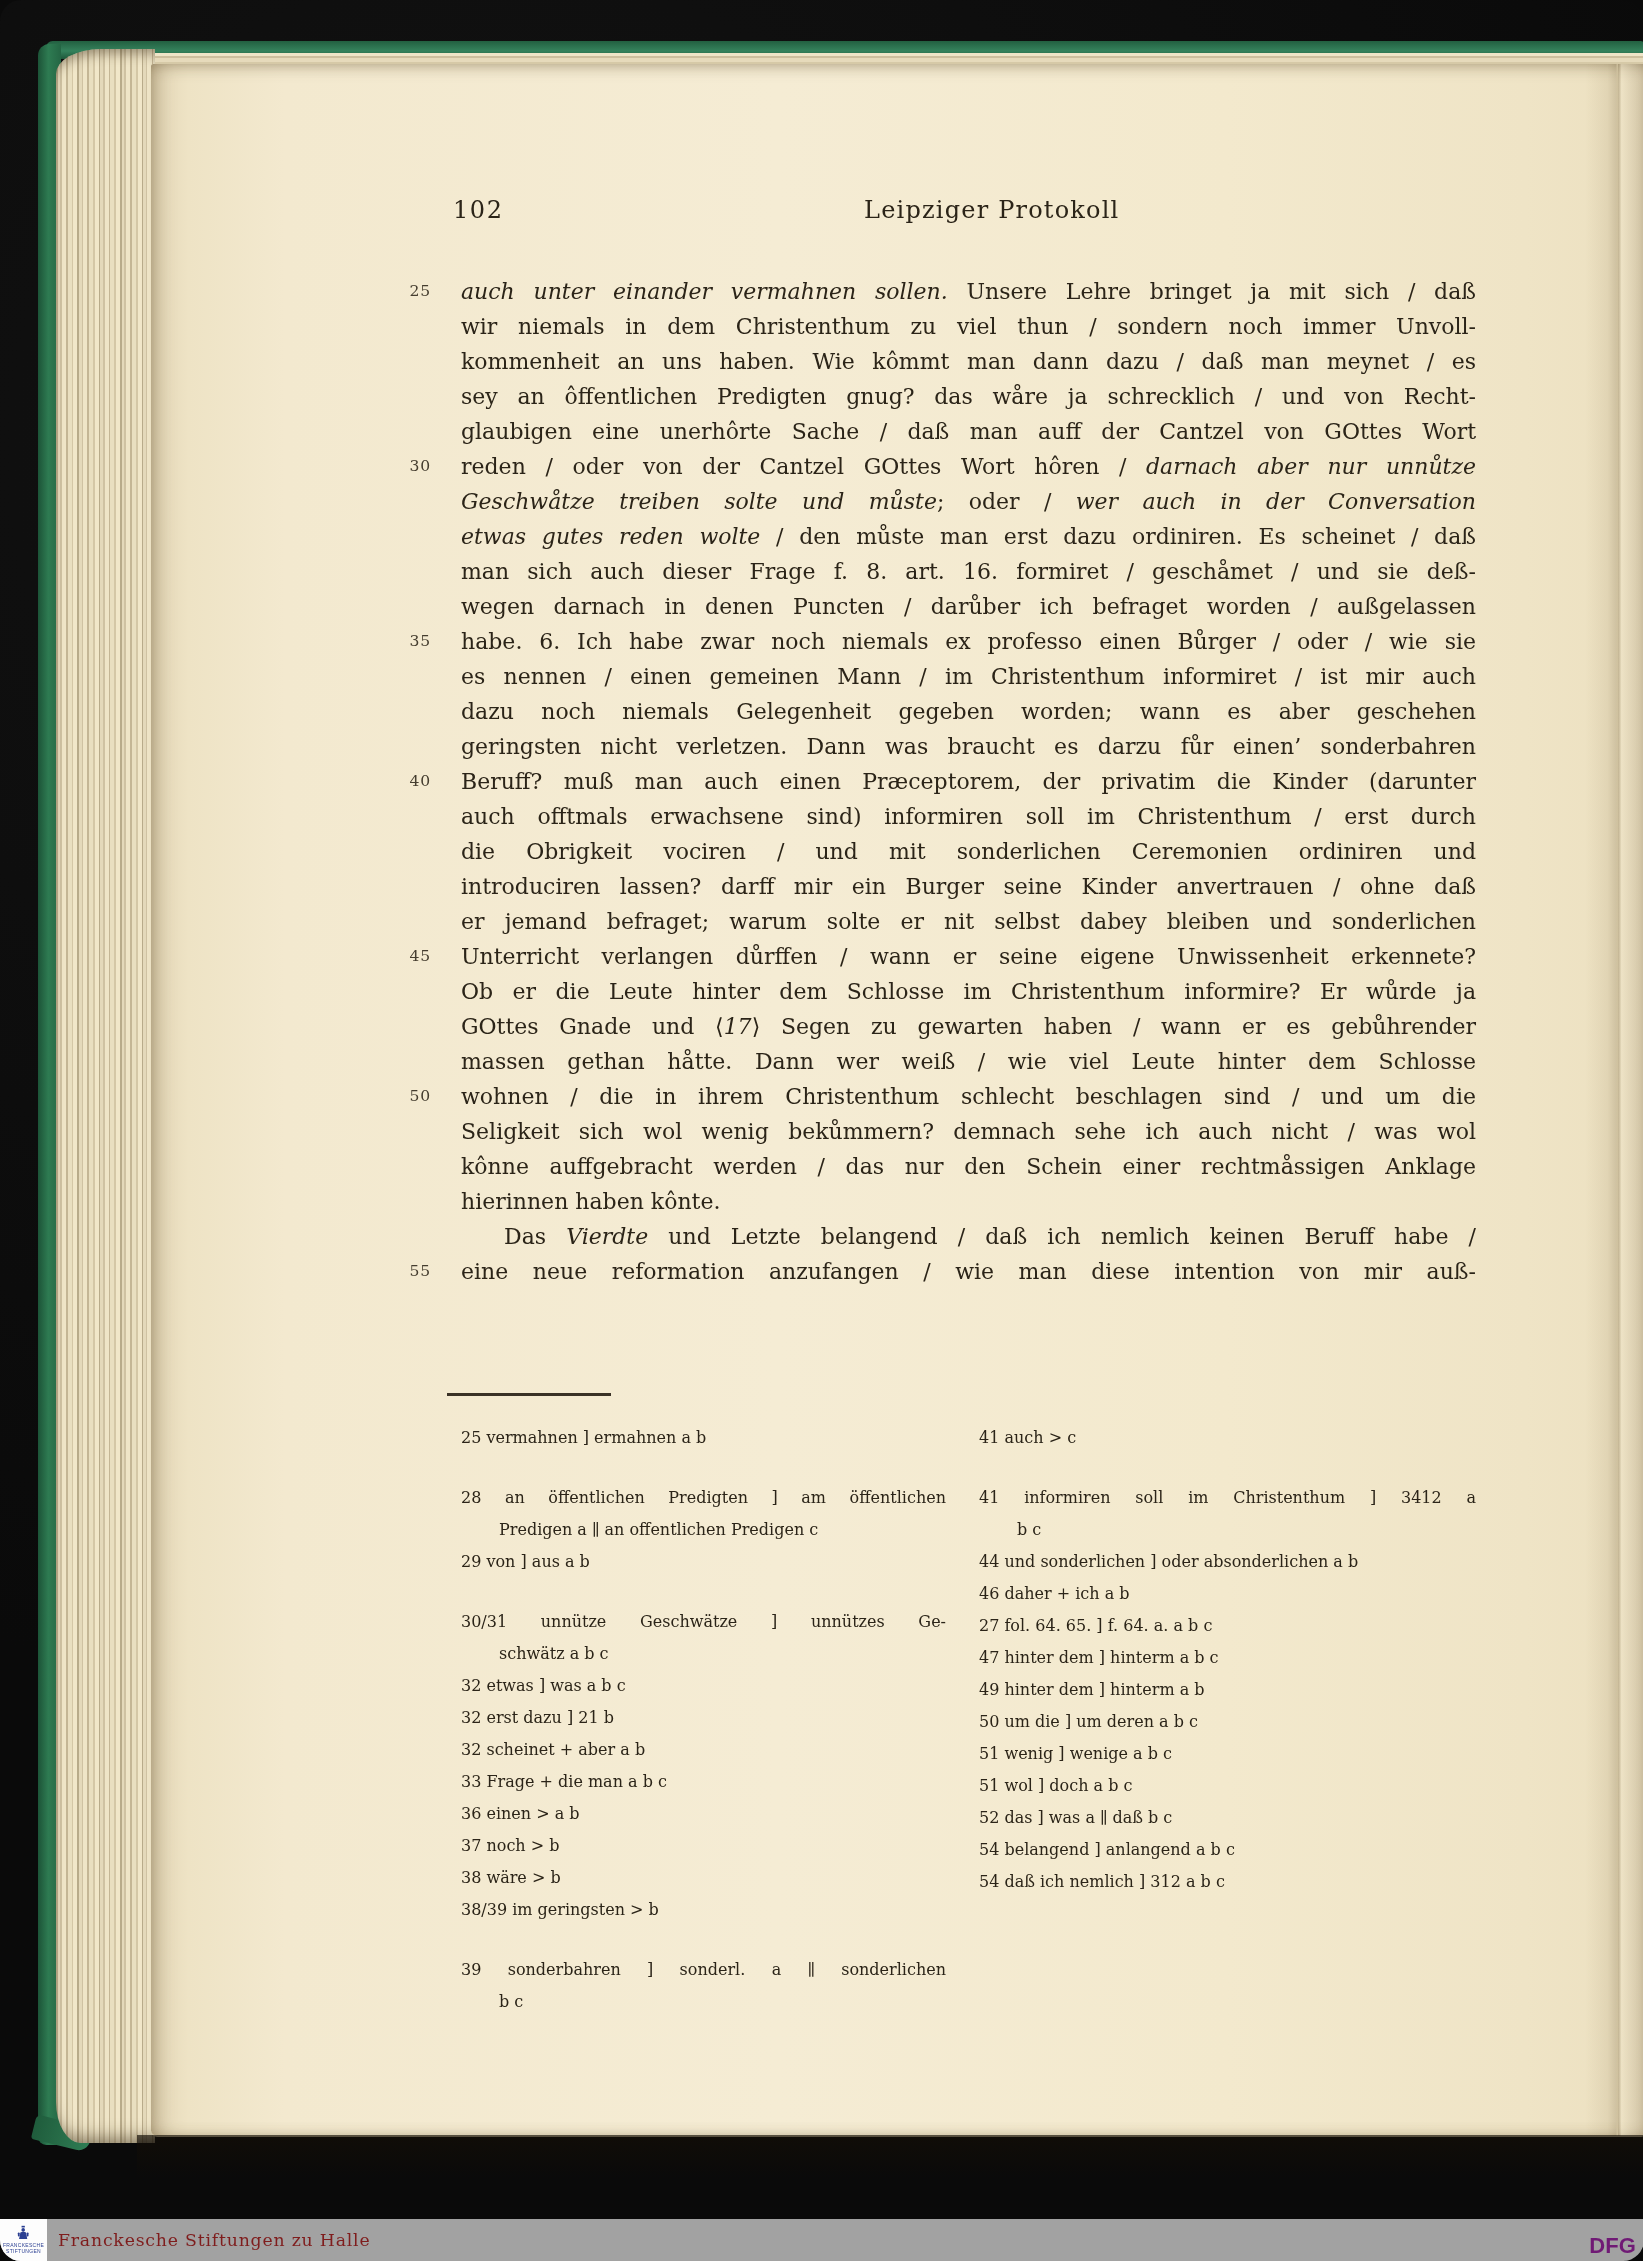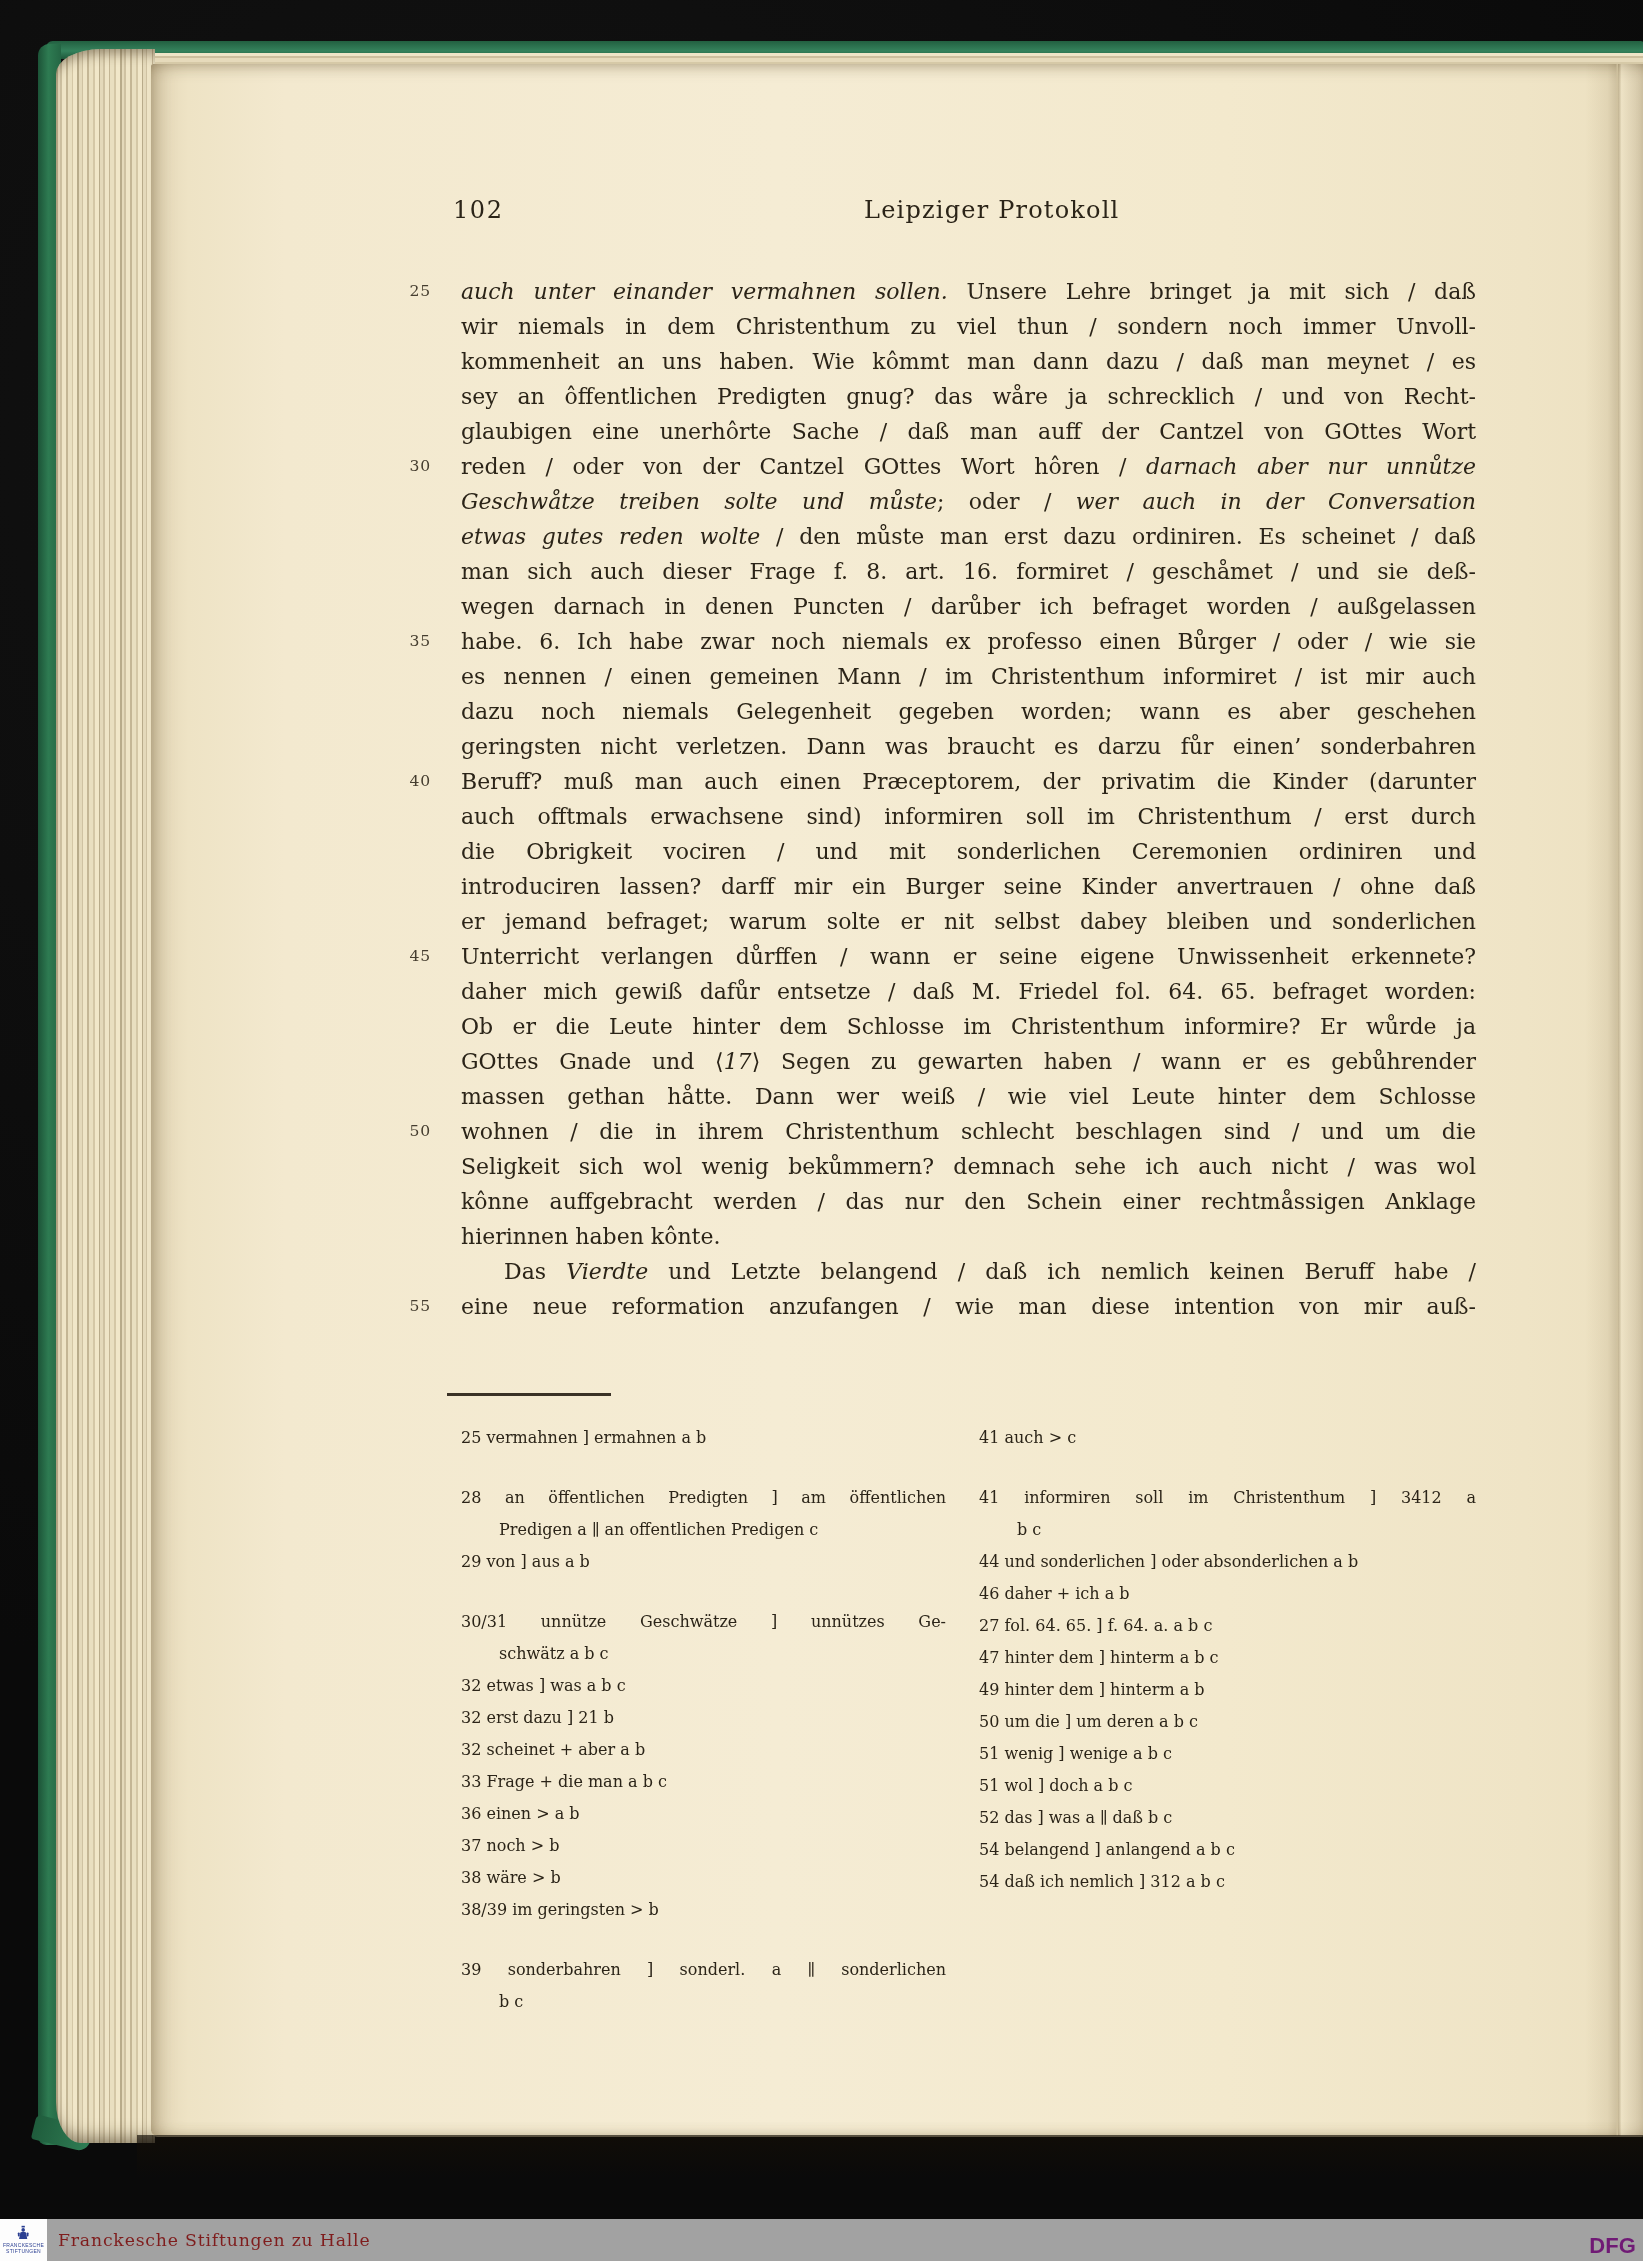--- a/index.html
+++ b/index.html
@@ -1,18 +1,18 @@
 <!DOCTYPE html>
 <html style="font-size:13px"><head>
 <meta charset="utf-8">
 <style>
   html,body{margin:0;padding:0;background:#0a0a0a;}
   .stage{position:relative;width:1644px;height:2261px;background:
     radial-gradient(circle at 30% 20%, #121212 0%, #0a0a0a 60%),#0a0a0a;
-    overflow:hidden;font-family:"DejaVu Serif","DejaVu Sans",serif;}
+    overflow:hidden;font-family:"DejaVu Serif","DejaVu Sans",serif;border-radius:21px;}
   
   .book{position:absolute;left:38px;top:41px;width:1606px;height:2104px;}
   .cover-left{position:absolute;left:0;top:3.3px;width:23px;height:2101px;
     background:linear-gradient(90deg,#1c5337 0%,#2e7b52 45%,#246644 100%);
     border-radius:11.5px 0 0 8.2px;}
   .cover-tip{position:absolute;left:-5px;top:2080px;width:58px;height:25px;
     background:linear-gradient(90deg,#1f5c3c,#2f7d54);border-radius:5px 1.6px 11.5px 3.3px;
     transform:rotate(14deg);}
   .headband{position:absolute;left:8.2px;right:0;top:0;height:18px;
     background:linear-gradient(180deg,#225f40 0%,#35825c 55%,#1e573a 100%);
@@ -101,21 +101,20 @@
           <div class="line"><span class="lnum">35</span><span>habe. 6. Ich habe zwar noch niemals ex professo einen Bůrger / oder / wie sie</span></div>
           <div class="line"><span>es nennen / einen gemeinen Mann / im Christenthum informiret / ist mir auch</span></div>
           <div class="line"><span>dazu noch niemals Gelegenheit gegeben worden; wann es aber geschehen</span></div>
           <div class="line"><span>geringsten nicht verletzen. Dann was braucht es darzu fůr einen’ sonderbahren</span></div>
           <div class="line"><span class="lnum">40</span><span>Beruff? muß man auch einen Præceptorem, der privatim die Kinder (darunter</span></div>
           <div class="line"><span>auch offtmals erwachsene sind) informiren soll im Christenthum / erst durch</span></div>
           <div class="line"><span>die Obrigkeit vociren / und mit sonderlichen Ceremonien ordiniren und</span></div>
           <div class="line"><span>introduciren lassen? darff mir ein Burger seine Kinder anvertrauen / ohne daß</span></div>
           <div class="line"><span>er jemand befraget; warum solte er nit selbst dabey bleiben und sonderlichen</span></div>
           <div class="line"><span class="lnum">45</span><span>Unterricht verlangen důrffen / wann er seine eigene Unwissenheit erkennete?</span></div>
-          <div class="line"><span>daher mich gewiß dafůr entsetze / daß M. Friedel fol. 64. 65. befraget worden:</span></div>
           <div class="line"><span>Ob er die Leute hinter dem Schlosse im Christenthum informire? Er wůrde ja</span></div>
           <div class="line"><span>GOttes Gnade und ⟨</span><span class="it">17</span><span>⟩ Segen zu gewarten haben / wann er es gebůhrender</span></div>
           <div class="line"><span>massen gethan håtte. Dann wer weiß / wie viel Leute hinter dem Schlosse</span></div>
           <div class="line"><span class="lnum">50</span><span>wohnen / die in ihrem Christenthum schlecht beschlagen sind / und um die</span></div>
           <div class="line"><span>Seligkeit sich wol wenig bekůmmern? demnach sehe ich auch nicht / was wol</span></div>
           <div class="line"><span>kônne auffgebracht werden / das nur den Schein einer rechtmåssigen Anklage</span></div>
           <div class="line nojust"><span>hierinnen haben kônte.</span></div>
           <div class="line indent"><span>Das </span><span class="it">Vierdte</span><span> und Letzte belangend / daß ich nemlich keinen Beruff habe /</span></div>
           <div class="line"><span class="lnum">55</span><span>eine neue reformation anzufangen / wie man diese intention von mir auß-</span></div>
         </div>

